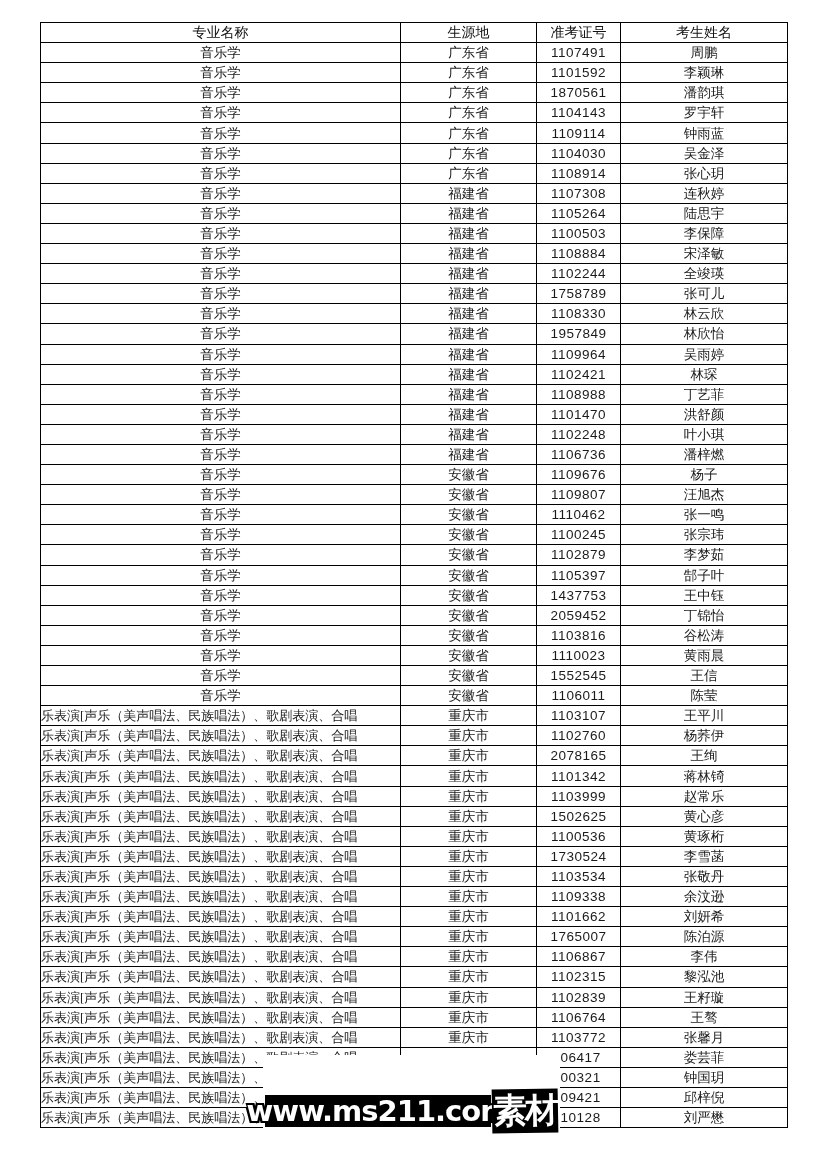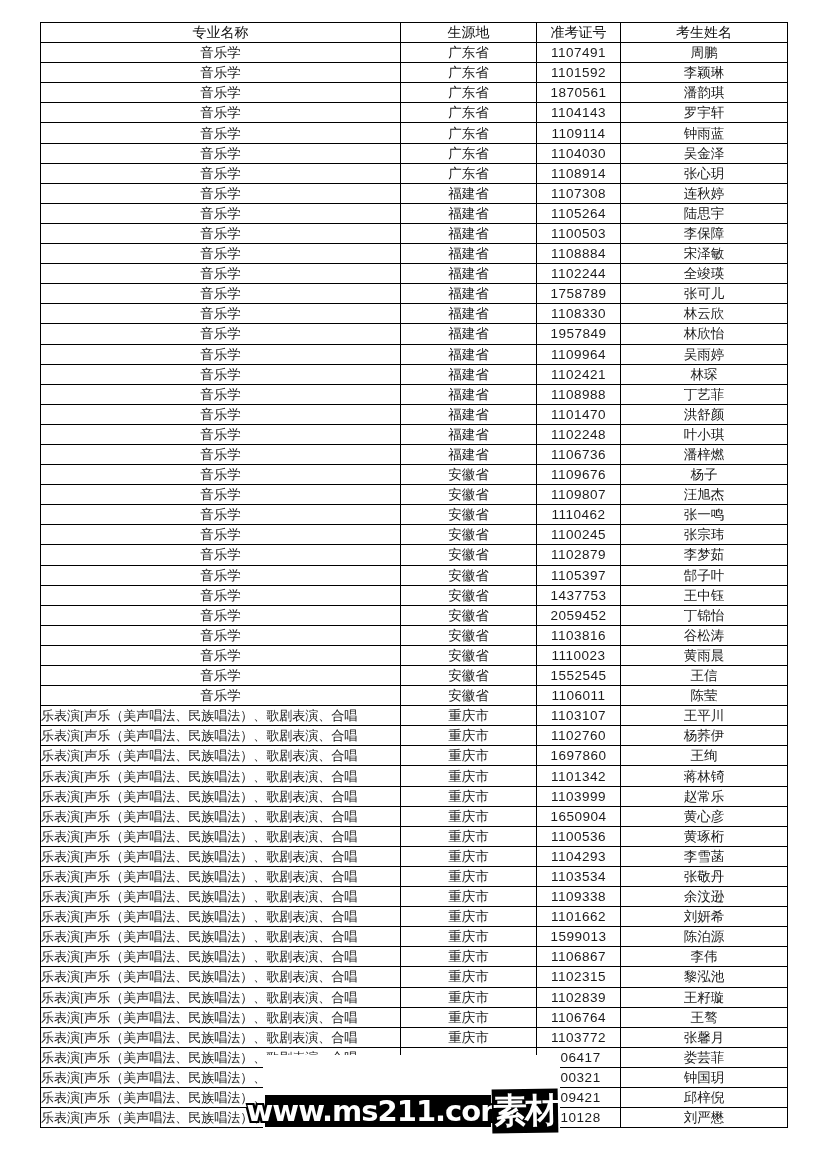--- a/index.html
+++ b/index.html
@@ -296,21 +296,21 @@
         </td>
         <td>重庆市</td>
         <td class="num">1102760</td>
         <td>杨荞伊</td>
       </tr>
       <tr>
         <td class="major-clip">
           <div class="clipbox">乐表演[声乐（美声唱法、民族唱法）、歌剧表演、合唱</div>
         </td>
         <td>重庆市</td>
-        <td class="num">1697860</td>
+        <td class="num">2078165</td>
         <td>王绚</td>
       </tr>
       <tr>
         <td class="major-clip">
           <div class="clipbox">乐表演[声乐（美声唱法、民族唱法）、歌剧表演、合唱</div>
         </td>
         <td>重庆市</td>
         <td class="num">1101342</td>
         <td>蒋林锜</td>
       </tr>
@@ -320,37 +320,37 @@
         </td>
         <td>重庆市</td>
         <td class="num">1103999</td>
         <td>赵常乐</td>
       </tr>
       <tr>
         <td class="major-clip">
           <div class="clipbox">乐表演[声乐（美声唱法、民族唱法）、歌剧表演、合唱</div>
         </td>
         <td>重庆市</td>
-        <td class="num">1650904</td>
+        <td class="num">1502625</td>
         <td>黄心彦</td>
       </tr>
       <tr>
         <td class="major-clip">
           <div class="clipbox">乐表演[声乐（美声唱法、民族唱法）、歌剧表演、合唱</div>
         </td>
         <td>重庆市</td>
         <td class="num">1100536</td>
         <td>黄琢桁</td>
       </tr>
       <tr>
         <td class="major-clip">
           <div class="clipbox">乐表演[声乐（美声唱法、民族唱法）、歌剧表演、合唱</div>
         </td>
         <td>重庆市</td>
-        <td class="num">1104293</td>
+        <td class="num">1730524</td>
         <td>李雪菡</td>
       </tr>
       <tr>
         <td class="major-clip">
           <div class="clipbox">乐表演[声乐（美声唱法、民族唱法）、歌剧表演、合唱</div>
         </td>
         <td>重庆市</td>
         <td class="num">1103534</td>
         <td>张敬丹</td>
       </tr>
@@ -368,21 +368,21 @@
         </td>
         <td>重庆市</td>
         <td class="num">1101662</td>
         <td>刘妍希</td>
       </tr>
       <tr>
         <td class="major-clip">
           <div class="clipbox">乐表演[声乐（美声唱法、民族唱法）、歌剧表演、合唱</div>
         </td>
         <td>重庆市</td>
-        <td class="num">1599013</td>
+        <td class="num">1765007</td>
         <td>陈泊源</td>
       </tr>
       <tr>
         <td class="major-clip">
           <div class="clipbox">乐表演[声乐（美声唱法、民族唱法）、歌剧表演、合唱</div>
         </td>
         <td>重庆市</td>
         <td class="num">1106867</td>
         <td>李伟</td>
       </tr>

